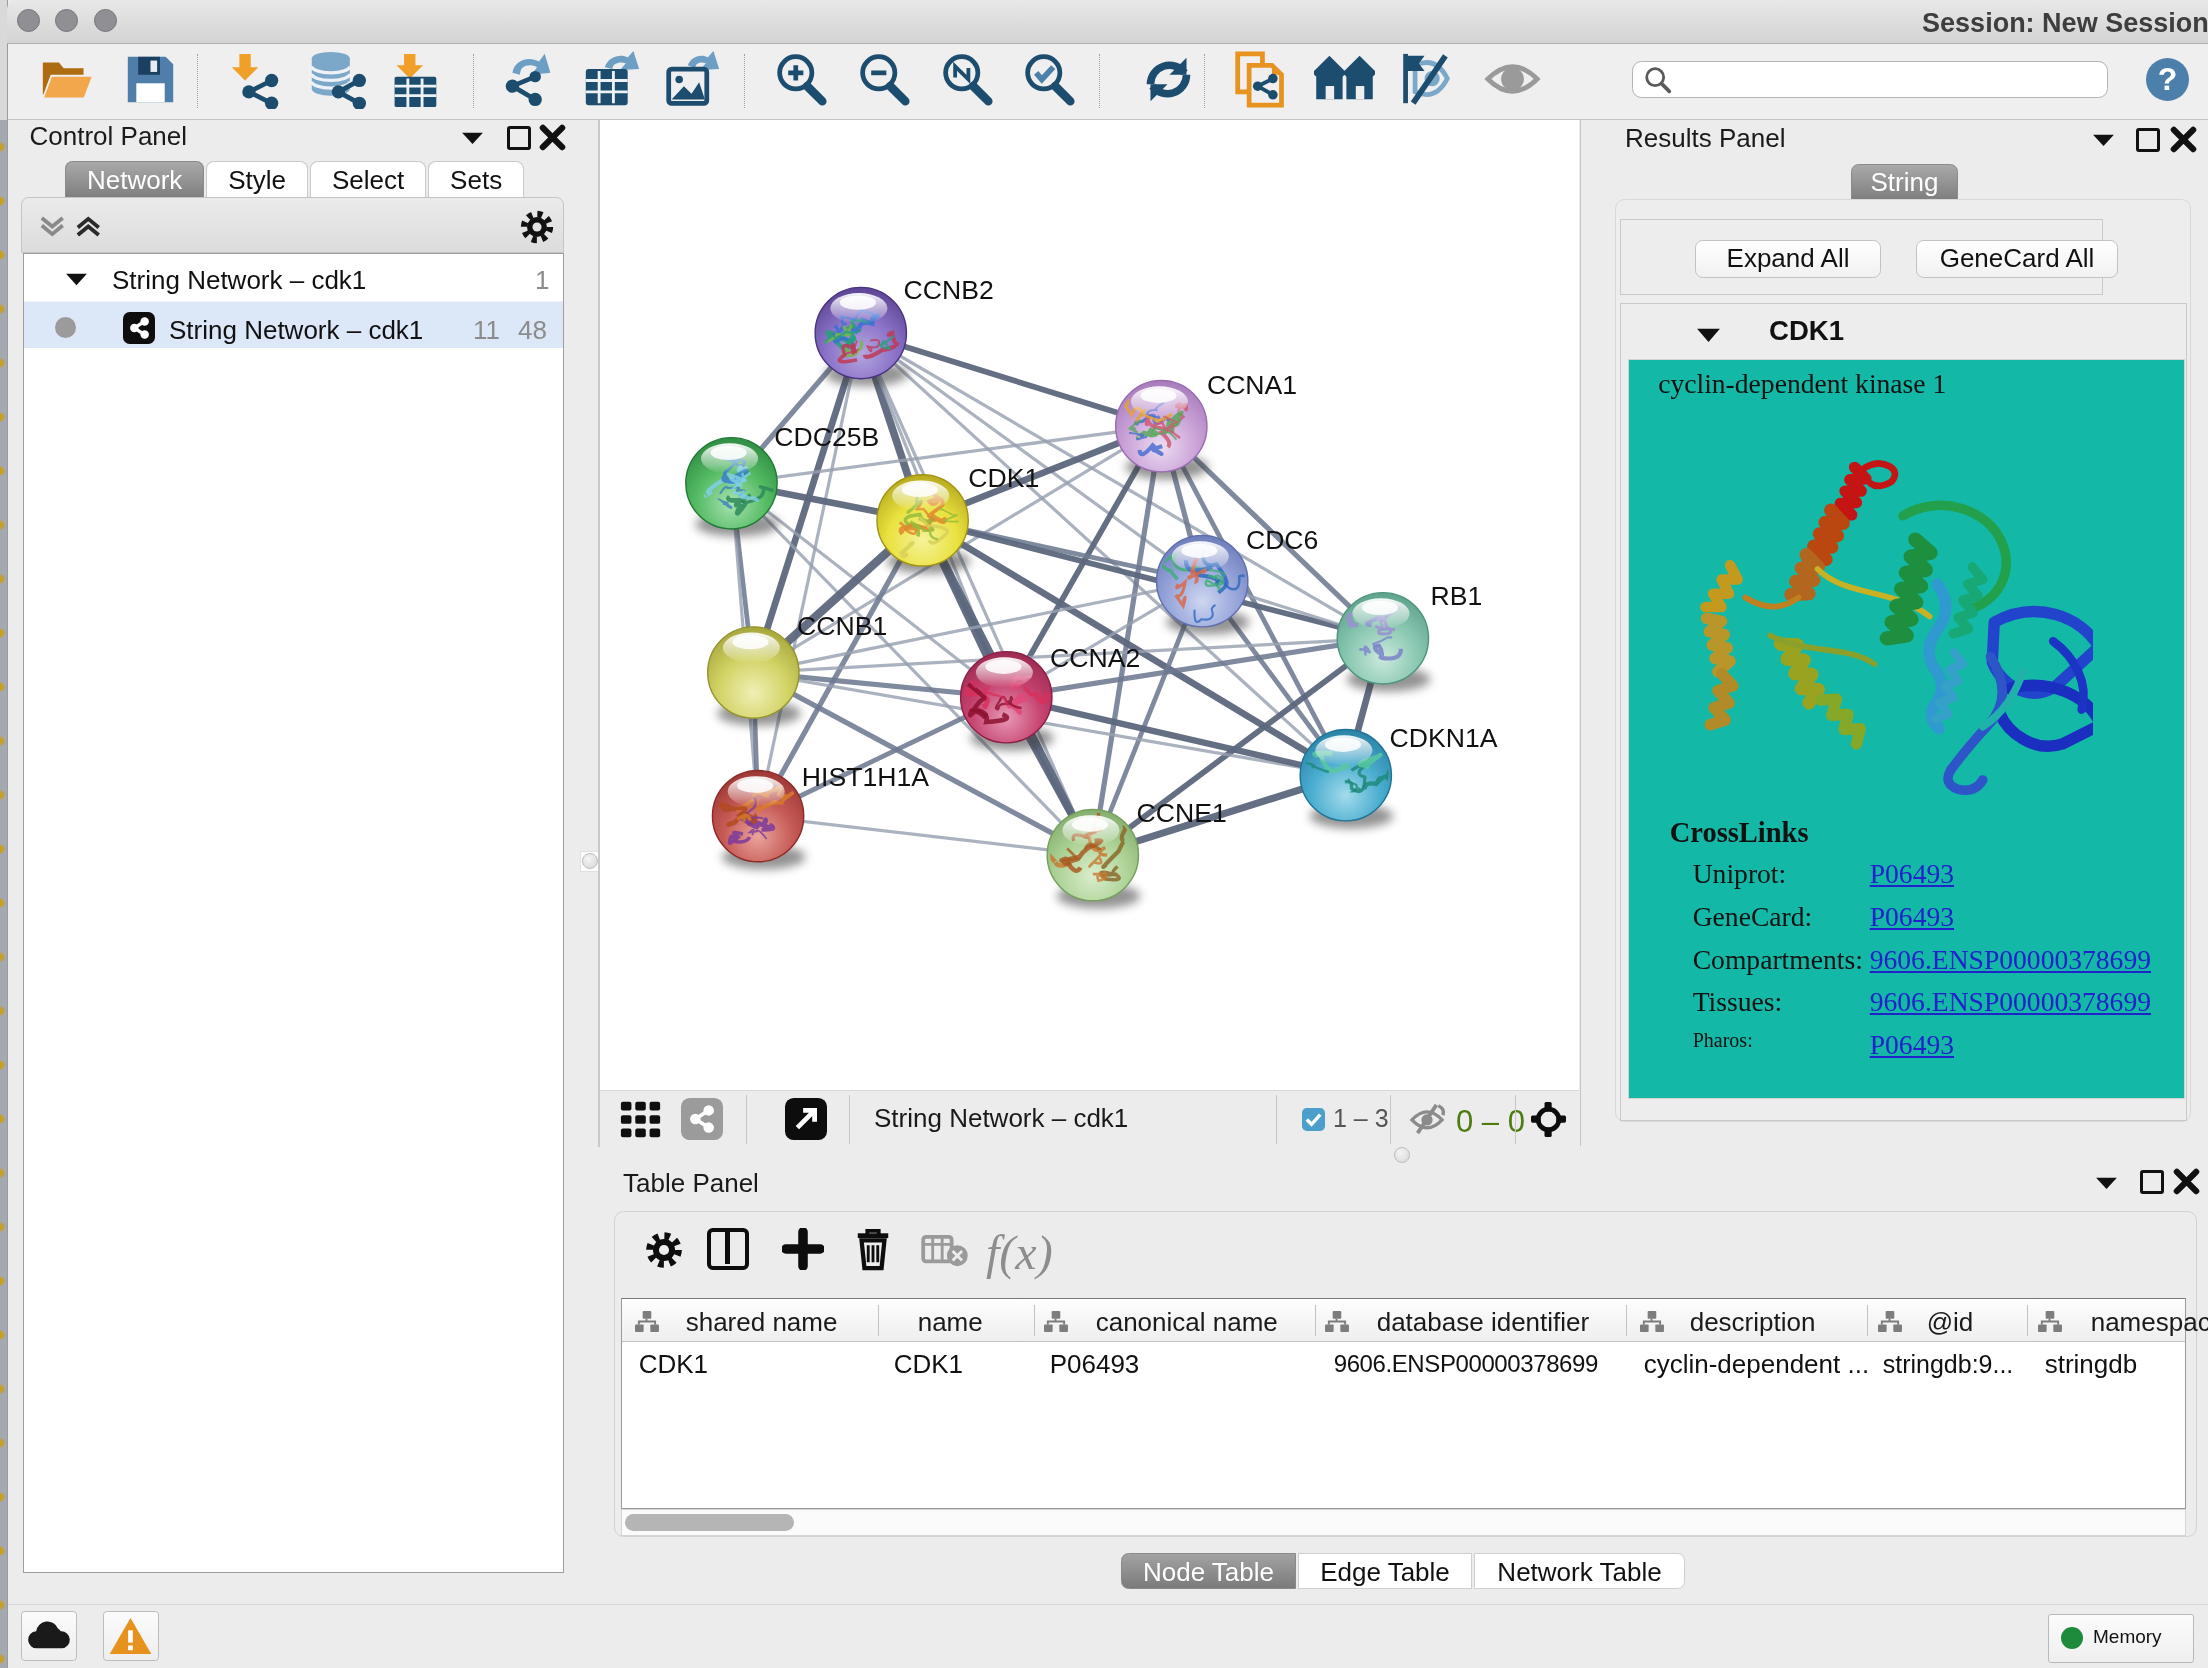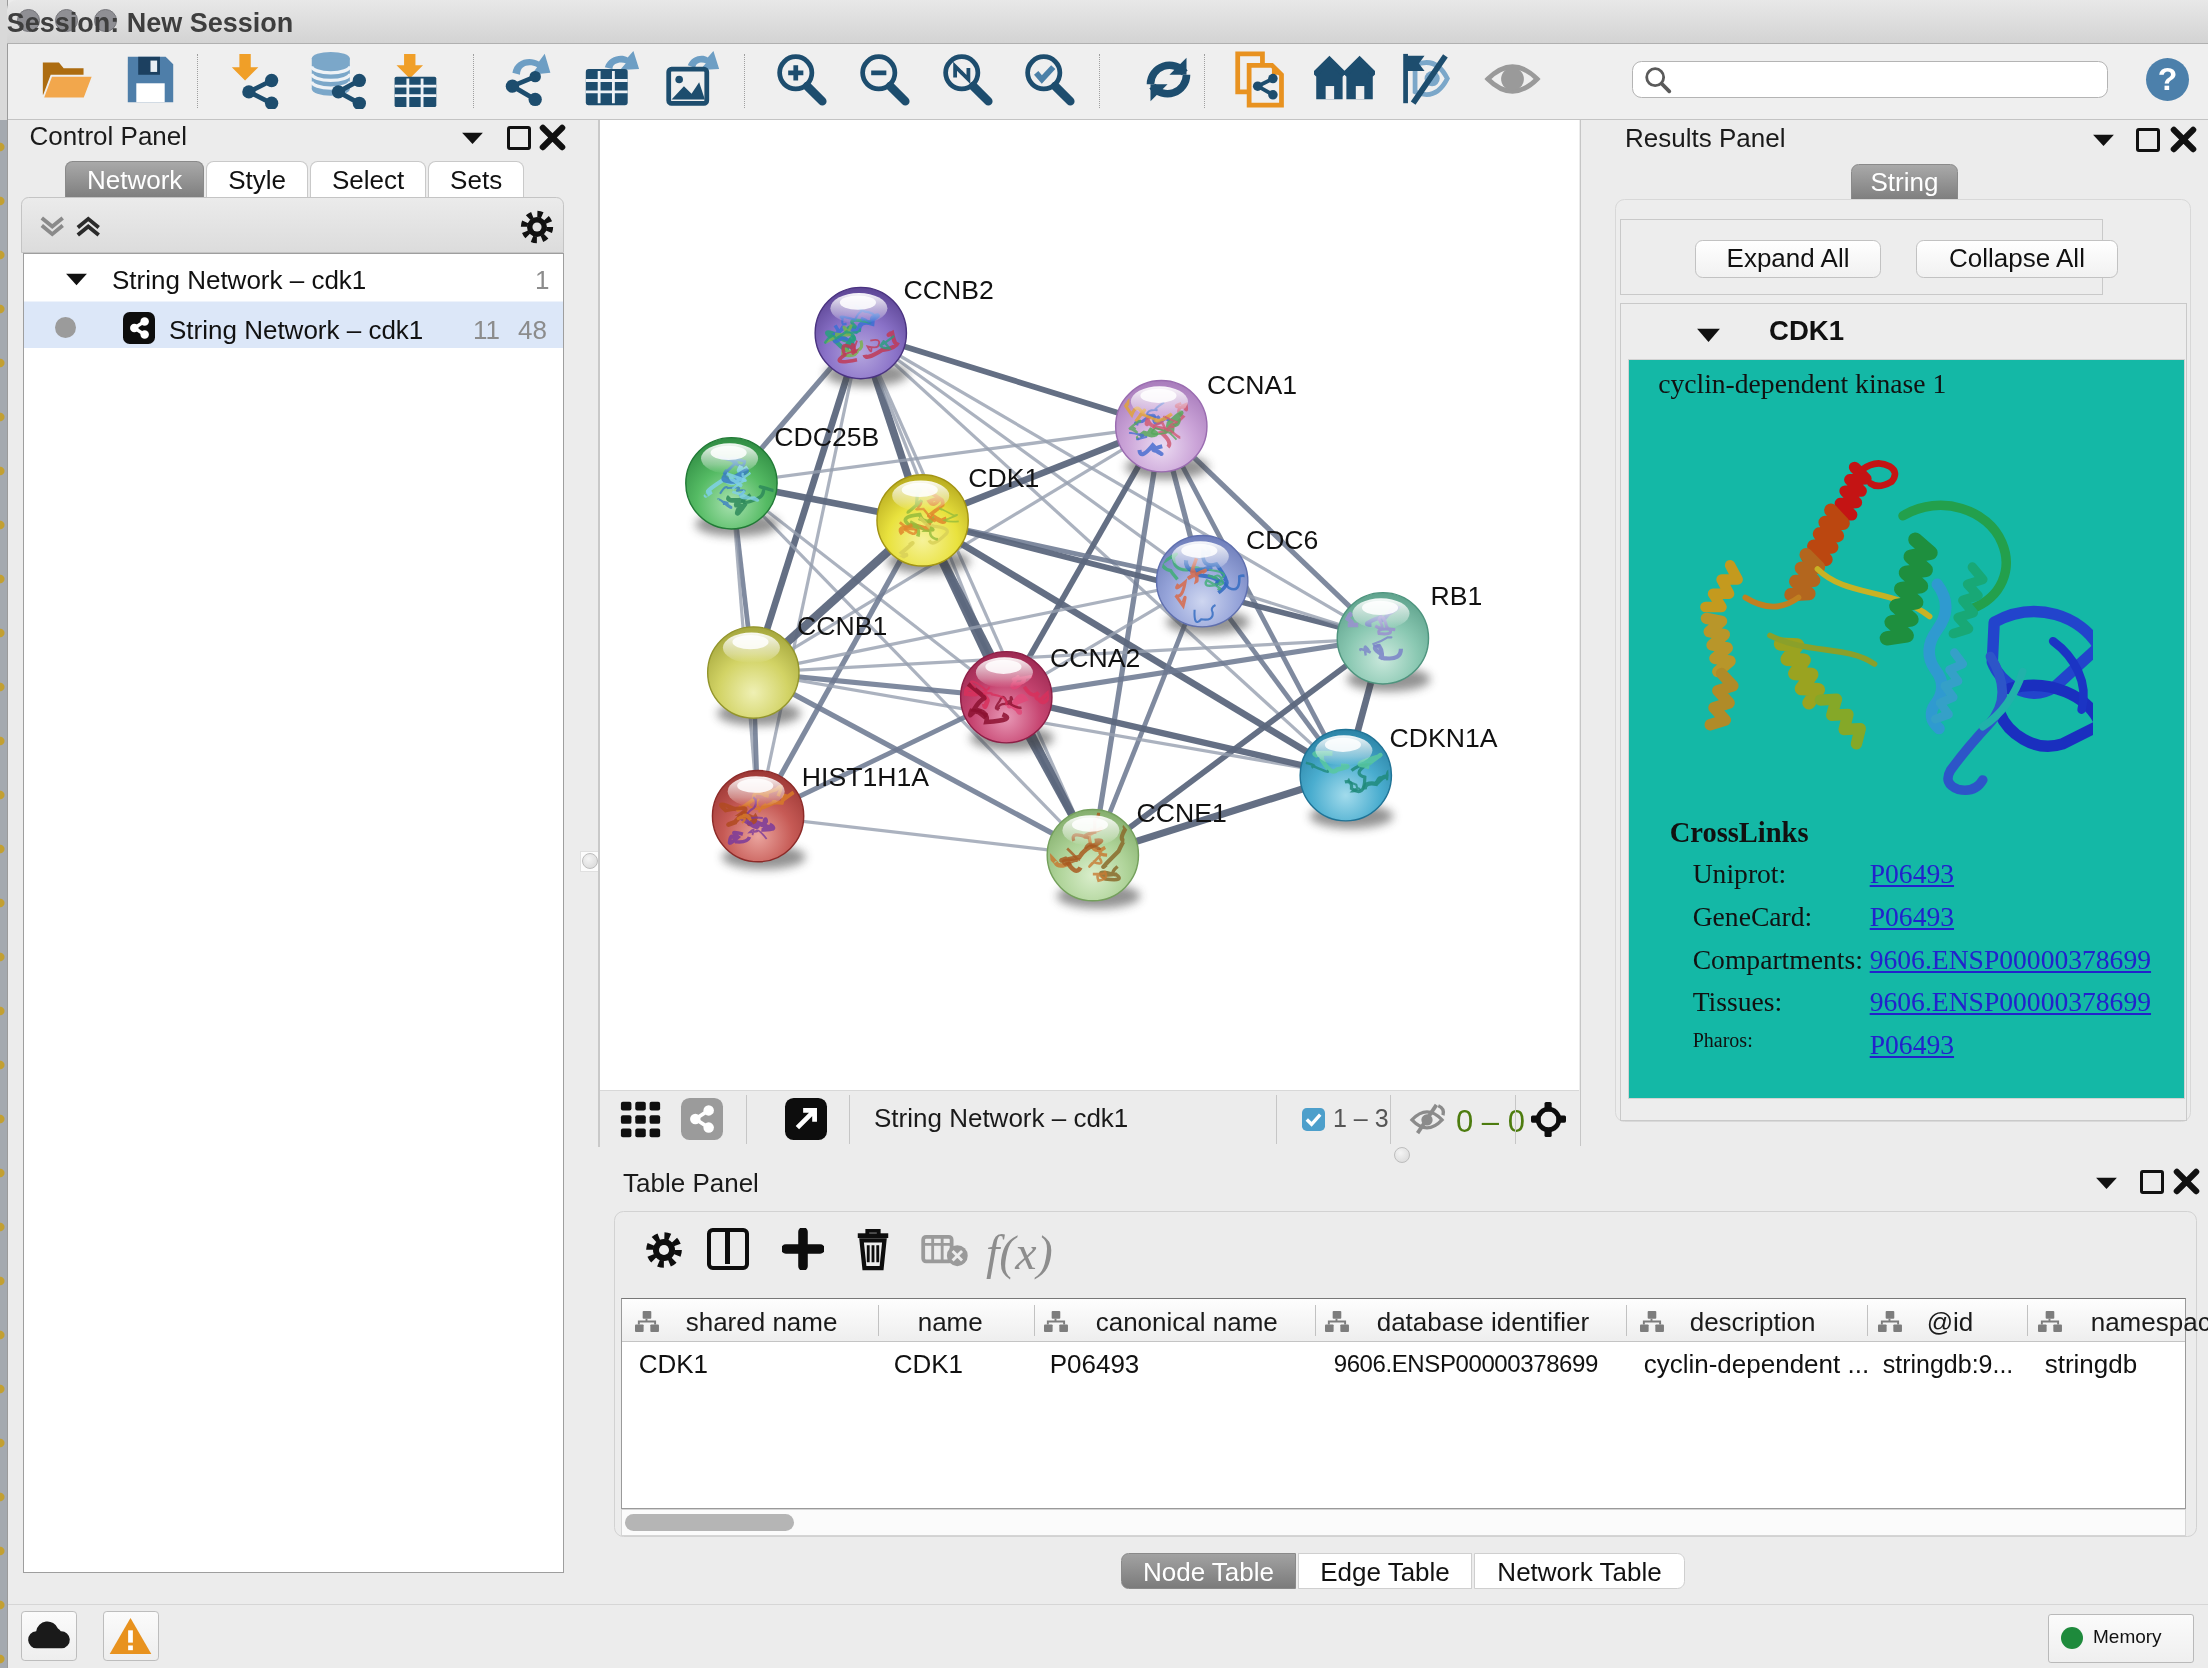--- a/index.html
+++ b/index.html
@@ -3,21 +3,21 @@
 <style>
 html,body{margin:0;padding:0}
 body{width:2208px;height:1668px;position:relative;overflow:hidden;
  font-family:"Liberation Sans",sans-serif;background:#ececec;}
 .abs{position:absolute}
 #desk{left:0;top:120px;width:6.7px;height:1548px;background:#a4a9af;
  background-image:radial-gradient(circle 4.8px at 0px 27px,#c3a032 3.8px,rgba(0,0,0,0) 4.8px);background-size:6.7px 54px;}
 #winedge{left:6.7px;top:0;width:1px;height:1668px;background:#9b9b9b;}
 #titlebar{left:6.7px;top:0;width:2202px;height:43px;background:linear-gradient(#e8e8e8,#d3d3d3);border-bottom:1px solid #b0b0b0;border-radius:9.5px 0 0 0;}
 .tl{width:23px;height:23px;border-radius:50%;background:#8f8f94;border:1.4px solid #77777c;top:8.6px;box-sizing:border-box}
-#title{top:7.6px;left:0;right:0;text-align:left;font-size:27px;font-weight:700;color:#3e3e3e;}
+#title{top:7.6px;left:0;right:0;text-align:right;font-size:27px;font-weight:700;color:#3e3e3e;}
 #toolbar{left:7.6px;top:44px;width:2201px;height:75px;background:#efefef;border-bottom:1px solid #c3c3c3;}
 .tsep{top:54px;width:0;height:54px;border-left:1.9px dotted #9f9f9f;}
 
 #cp-title{left:29.5px;top:121px;font-size:26px;color:#1a1a1a;}
 #cp-tabs{left:65px;top:161px;height:37px;}
 .tab{display:inline-block;height:37px;line-height:37px;padding:0 21px;font-size:26px;background:#fff;border:1px solid #c9c9c9;border-bottom:none;border-radius:7.6px 7.6px 0 0;color:#111;vertical-align:top;box-sizing:border-box;margin-right:1.9px}
 .tab.sel{background:linear-gradient(#a9a9a9,#7e7e7e);color:#fff;border-color:#8a8a8a;}
 #cp-head{left:21px;top:197px;width:543px;height:56px;background:linear-gradient(#ebebeb,#dcdcdc);border:1px solid #c4c4c4;border-radius:7.6px 7.6px 0 0;box-sizing:border-box}
 #cp-list{left:23px;top:253px;width:541px;height:1320px;background:#fff;border:1px solid #9e9e9e;box-sizing:border-box}
 .trow{left:0;right:0;height:46px;}
@@ -660,21 +660,21 @@
         <path d="M2 4 h22 l-11 12z" fill="#111"></path>
       </svg></div>
  <div class="abs" style="left:555px;top:7.6px;width:24px;height:24px;border:3.3px solid #111;border-radius:2.9px;box-sizing:border-box"></div>
  <div class="abs" style="left:589px;top:5.7px"><svg width="27" height="27" viewBox="0 0 28 28">
         <path d="M4 4 L24 24 M24 4 L4 24" stroke="#111" stroke-width="6.5" stroke-linecap="round"></path>
       </svg></div>
  <div class="abs" style="left:270px;top:44px;width:105px;height:35px;background:linear-gradient(#a9a9a9,#7e7e7e);border:1px solid #8a8a8a;border-radius:7.6px 7.6px 0 0;color:#fff;font-size:26px;text-align:center;line-height:35px">String</div>
  <div class="abs" style="left:34px;top:79px;width:576px;height:923px;background:#ededed;border:1px solid #d8d8d8;border-radius:9.5px;box-sizing:border-box"></div>
  <div class="abs" style="left:39px;top:99px;width:483px;height:76px;border:1px solid #c9c9c9;box-sizing:border-box">
   <div class="btn abs" style="left:74px;top:20px;width:186px;height:38px;line-height:35px">Expand All</div>
-  <div class="btn abs" style="left:295px;top:20px;width:202px;height:38px;line-height:35px">Collapse All</div>
+  <div class="btn abs" style="left:295px;top:20px;width:202px;height:38px;line-height:35px">GeneCard All</div>
  </div>
  <div class="abs" style="left:39px;top:183px;width:567px;height:818px;border:1px solid #c9c9c9;box-sizing:border-box;background:#ededed">
   <div class="abs" style="left:74px;top:21px"><svg width="27" height="19" viewBox="0 0 28 20">
           <path d="M2 4 h24 l-12 14z" fill="#111"></path>
         </svg></div>
   <div class="abs" style="left:148px;top:10.5px;font-size:27.6px;font-weight:700;color:#111">CDK1</div>
   <div class="abs" style="left:6.7px;top:55px;width:557px;height:740px;border:1px solid #d2d2d2;box-sizing:border-box;background:#14b8a6">
    <div class="abs serif" style="left:29.5px;top:7.6px;font-size:27.6px;color:#111">cyclin-dependent kinase 1</div>
    <svg class="abs" style="left:46px;top:95px" width="418" height="342" viewBox="0 0 440 360">
 <g fill="none" stroke-linecap="round" stroke-linejoin="round">

